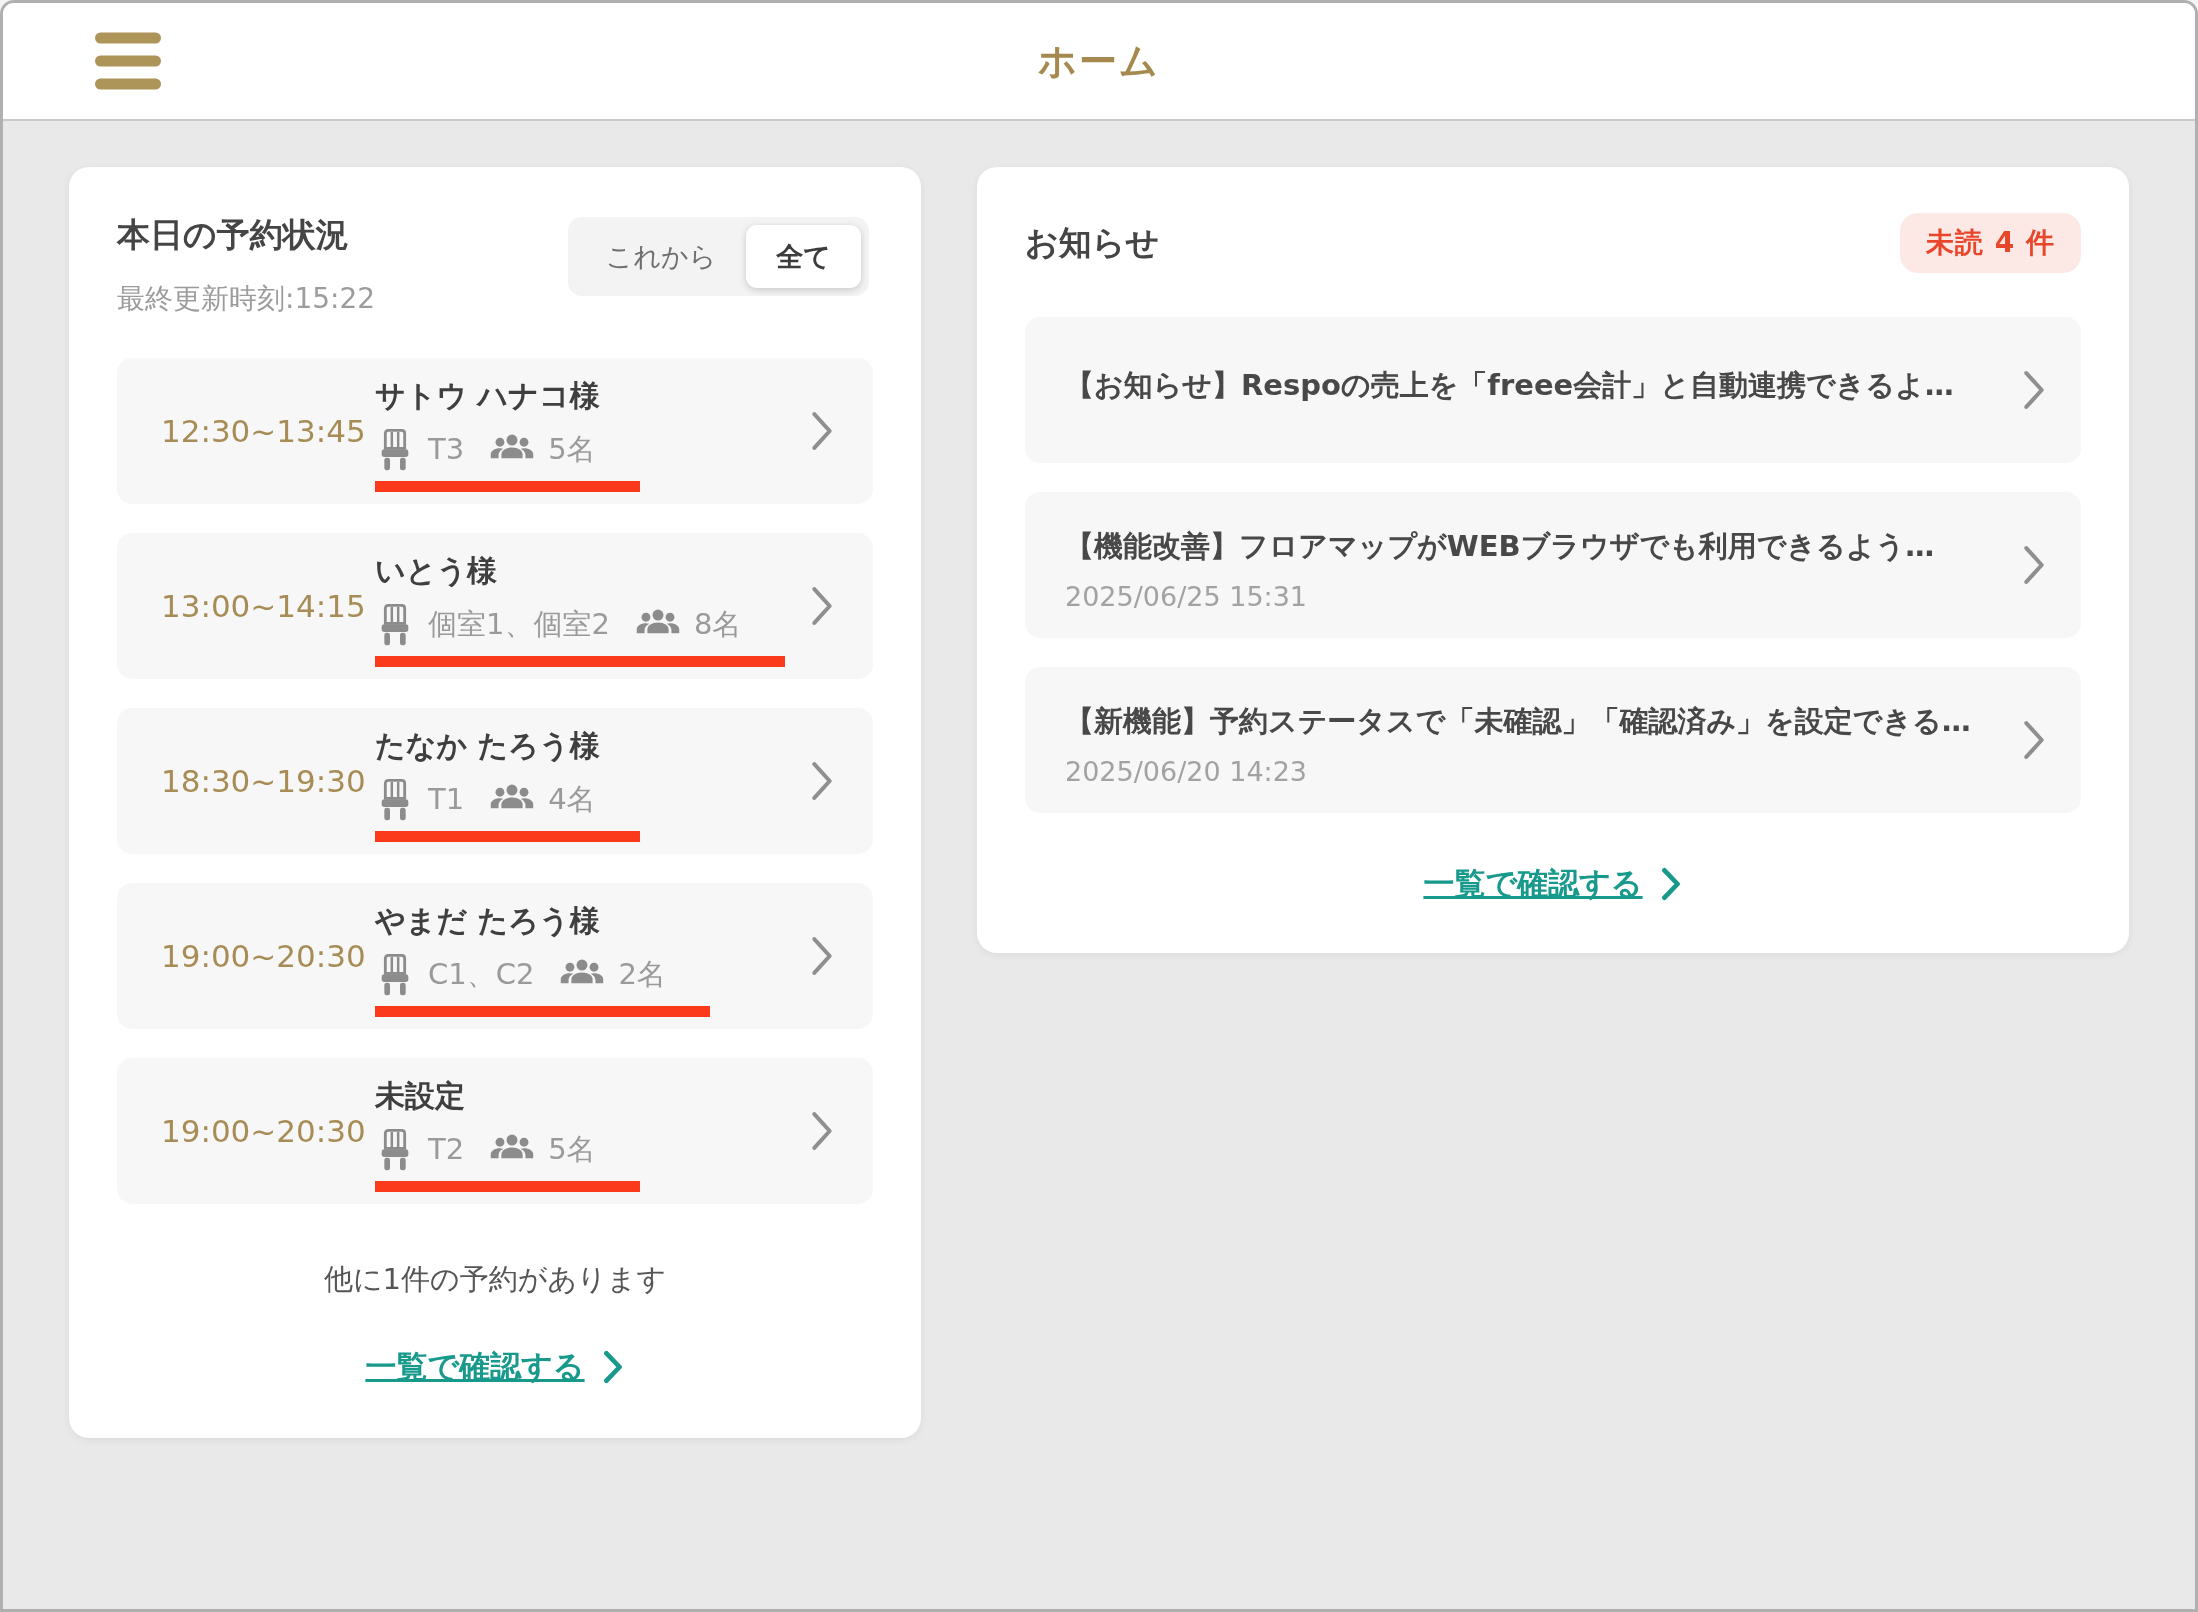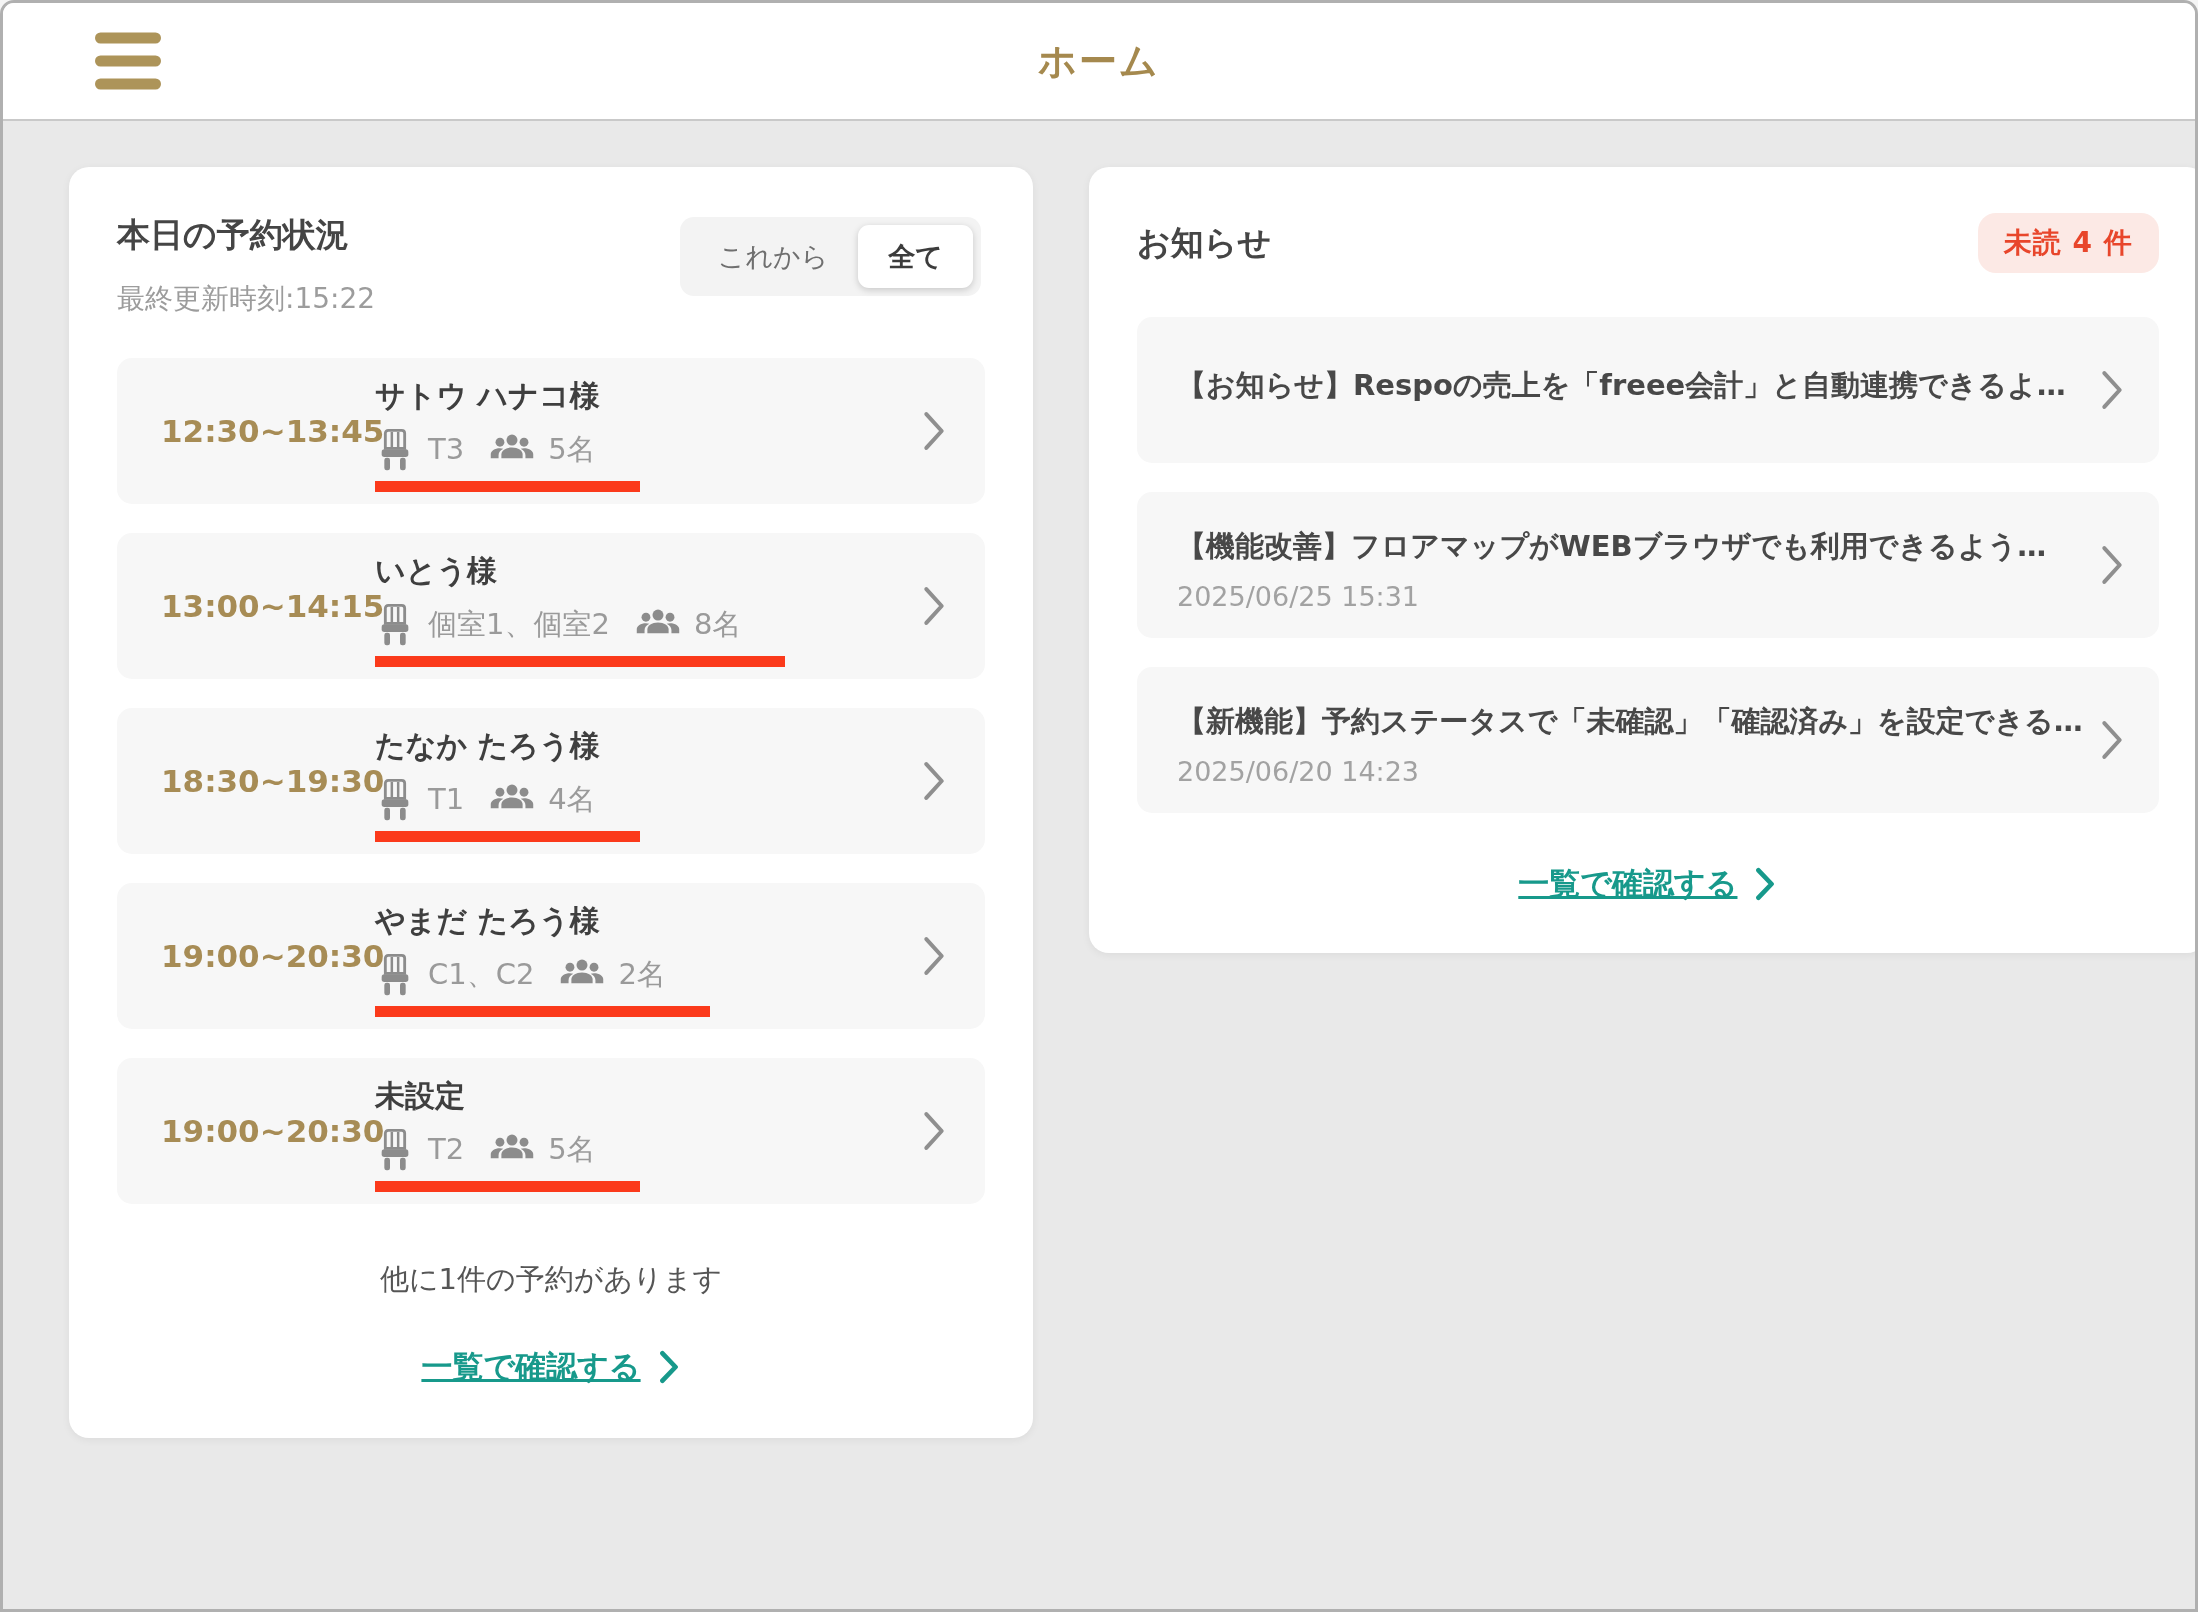--- a/index.html
+++ b/index.html
@@ -30,21 +30,21 @@
   }
   .hamburger span { display: block; height: 11px; border-radius: 6px; background: #AD9459; }
   .app-title { font-size: 38px; font-weight: 700; color: #A5894E; letter-spacing: 2px; }
   
   .main { flex: 1; padding: 46px 66px; display: flex; gap: 56px; align-items: flex-start; }
   .card {
     background: #ffffff; border-radius: 20px;
     box-shadow: 0 2px 8px rgba(0,0,0,0.06);
     padding: 46px 48px 40px 48px;
   }
-  .card-left  { width: 964px; flex: 0 0 auto; }
+  .card-left  { width: 852px; flex: 0 0 auto; }
   .card-right { flex: 1; }
   
   .res-head { display: flex; justify-content: space-between; align-items: flex-start; }
   .card-title { font-size: 33px; font-weight: 700; color: #454545; }
   .updated { margin-top: 22px; font-size: 28px; color: #9C9C9C; }
   .segmented {
     background: #F3F3F3; border-radius: 14px; padding: 8px;
     display: flex; align-items: stretch; margin-top: 4px; margin-right: 4px;
   }
   .seg-btn {
@@ -55,21 +55,21 @@
   .seg-btn.selected {
     background: #ffffff; color: #3C3C3C; font-weight: 700;
     box-shadow: 0 2px 7px rgba(0,0,0,0.18);
   }
   
   .rows { margin-top: 40px; display: flex; flex-direction: column; gap: 29px; }
   .res-row {
     background: #F7F7F7; border-radius: 15px; height: 146px;
     display: flex; align-items: center; padding: 0 38px 0 44px; cursor: pointer;
   }
-  .res-time { width: 214px; flex: 0 0 auto; font-size: 31px; font-weight: 700; color: #A78C55; }
+  .res-time { width: 214px; flex: 0 0 auto; font-size: 31px; font-weight: 400; color: #A78C55; }
   .res-main { flex: 1; padding-top: 10px; }
   .res-name { font-size: 30px; font-weight: 700; color: #3F3F3F; line-height: 1; margin-bottom: 17px; }
   .meta-wrap { display: inline-block; border-bottom: 11px solid #FB3A1B; padding: 0 44px 9px 0; }
   .meta { display: flex; align-items: center; gap: 13px; font-size: 29px; color: #9A9A9A; line-height: 1; }
   .meta .gap-l { margin-left: 12px; }
   .icon-chair  { width: 40px; height: 44px; flex: 0 0 auto; }
   .icon-people { width: 46px; height: 42px; flex: 0 0 auto; }
   .row-chevron { width: 26px; height: 40px; flex: 0 0 auto; margin-left: 16px; }
   
   .more-text { margin-top: 56px; text-align: center; font-size: 29px; color: #555555; }

